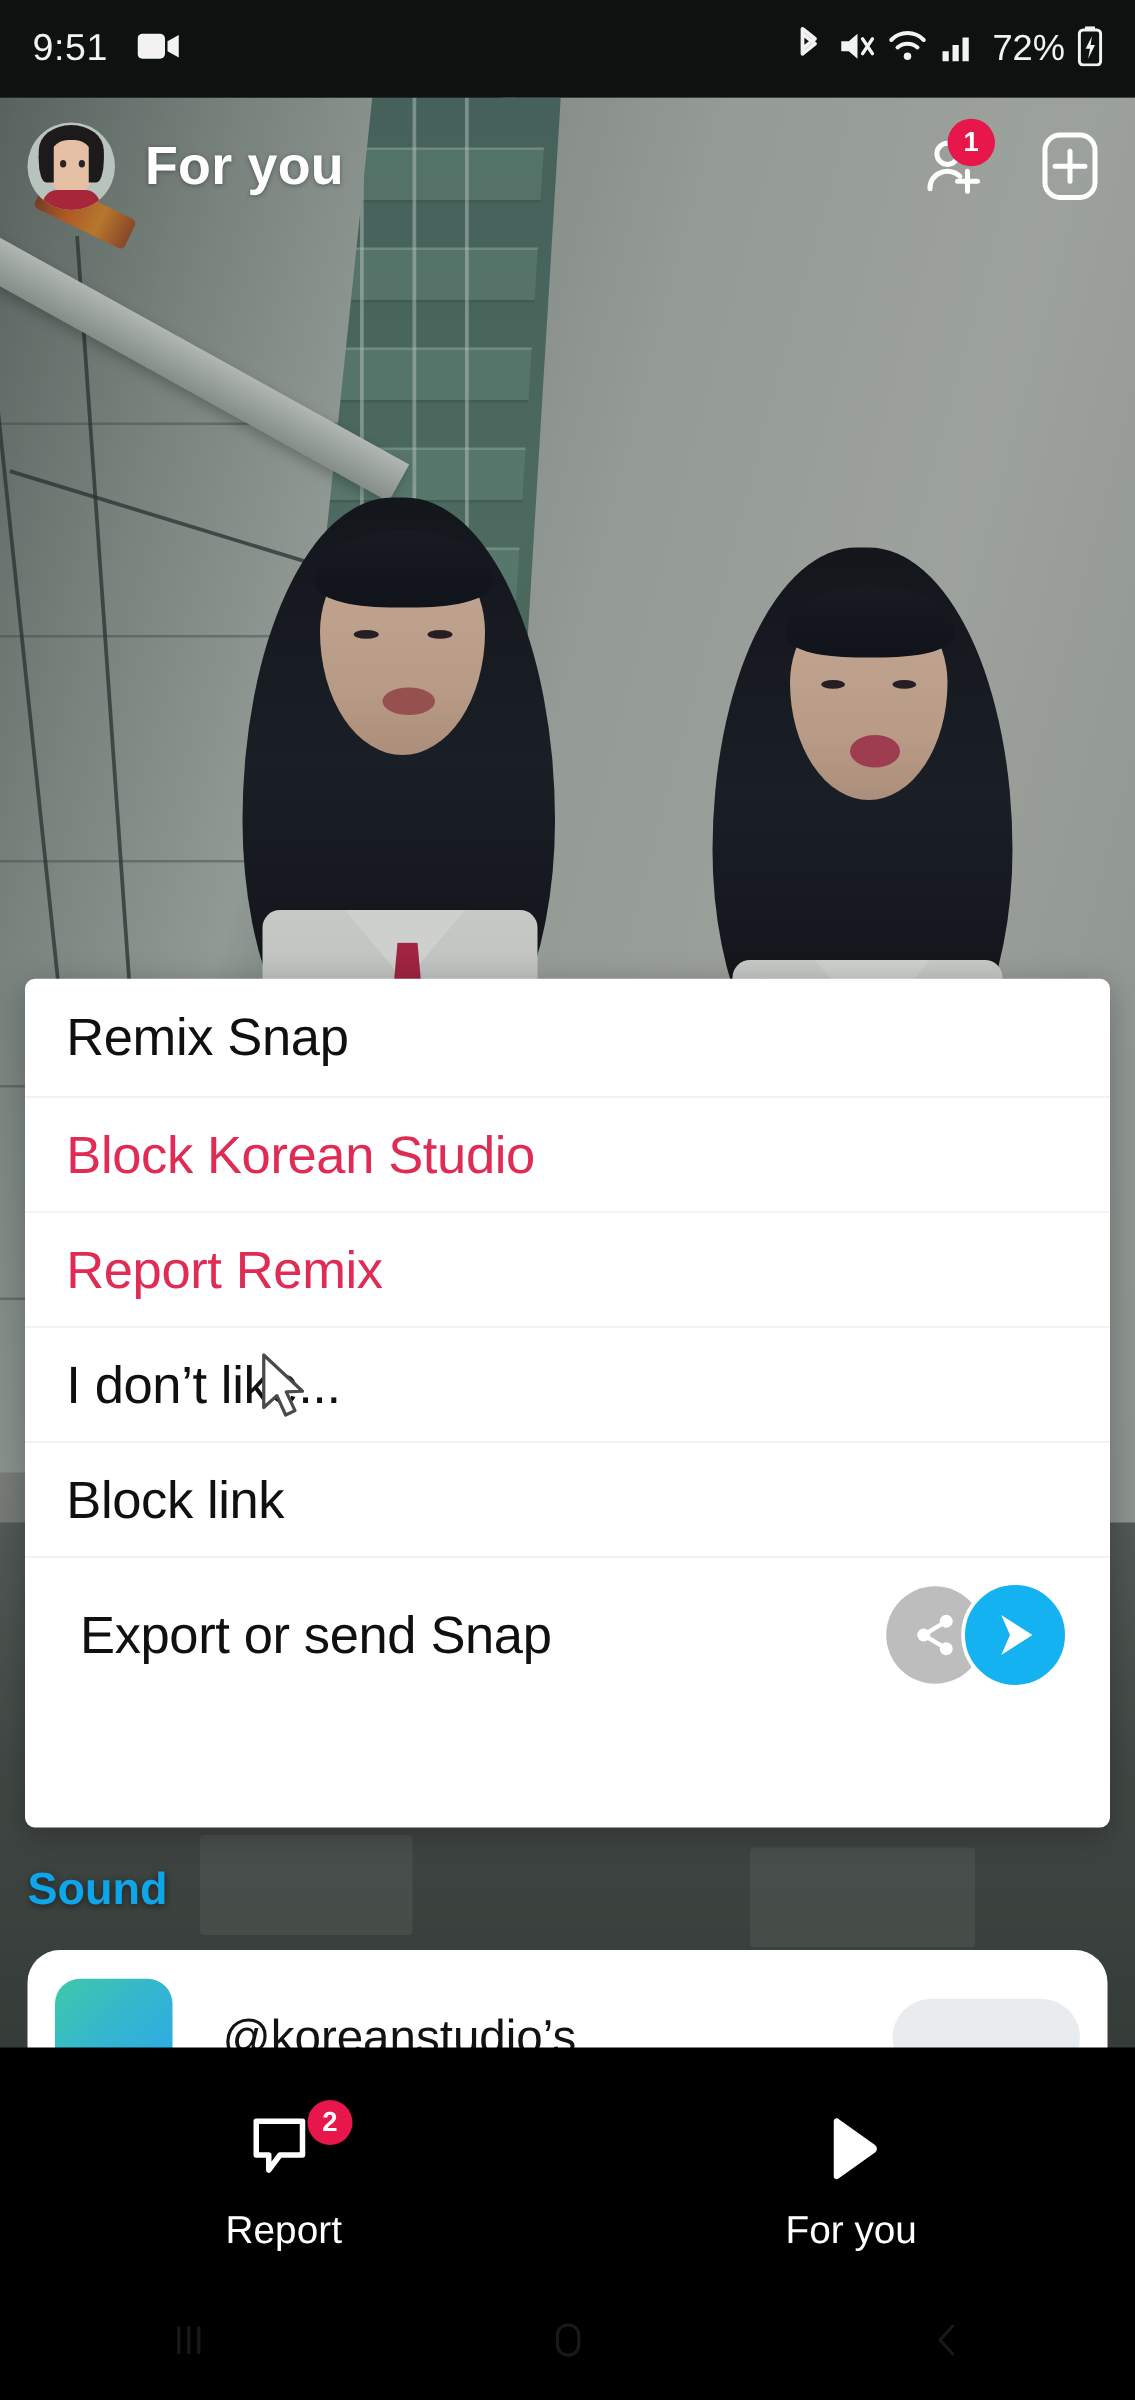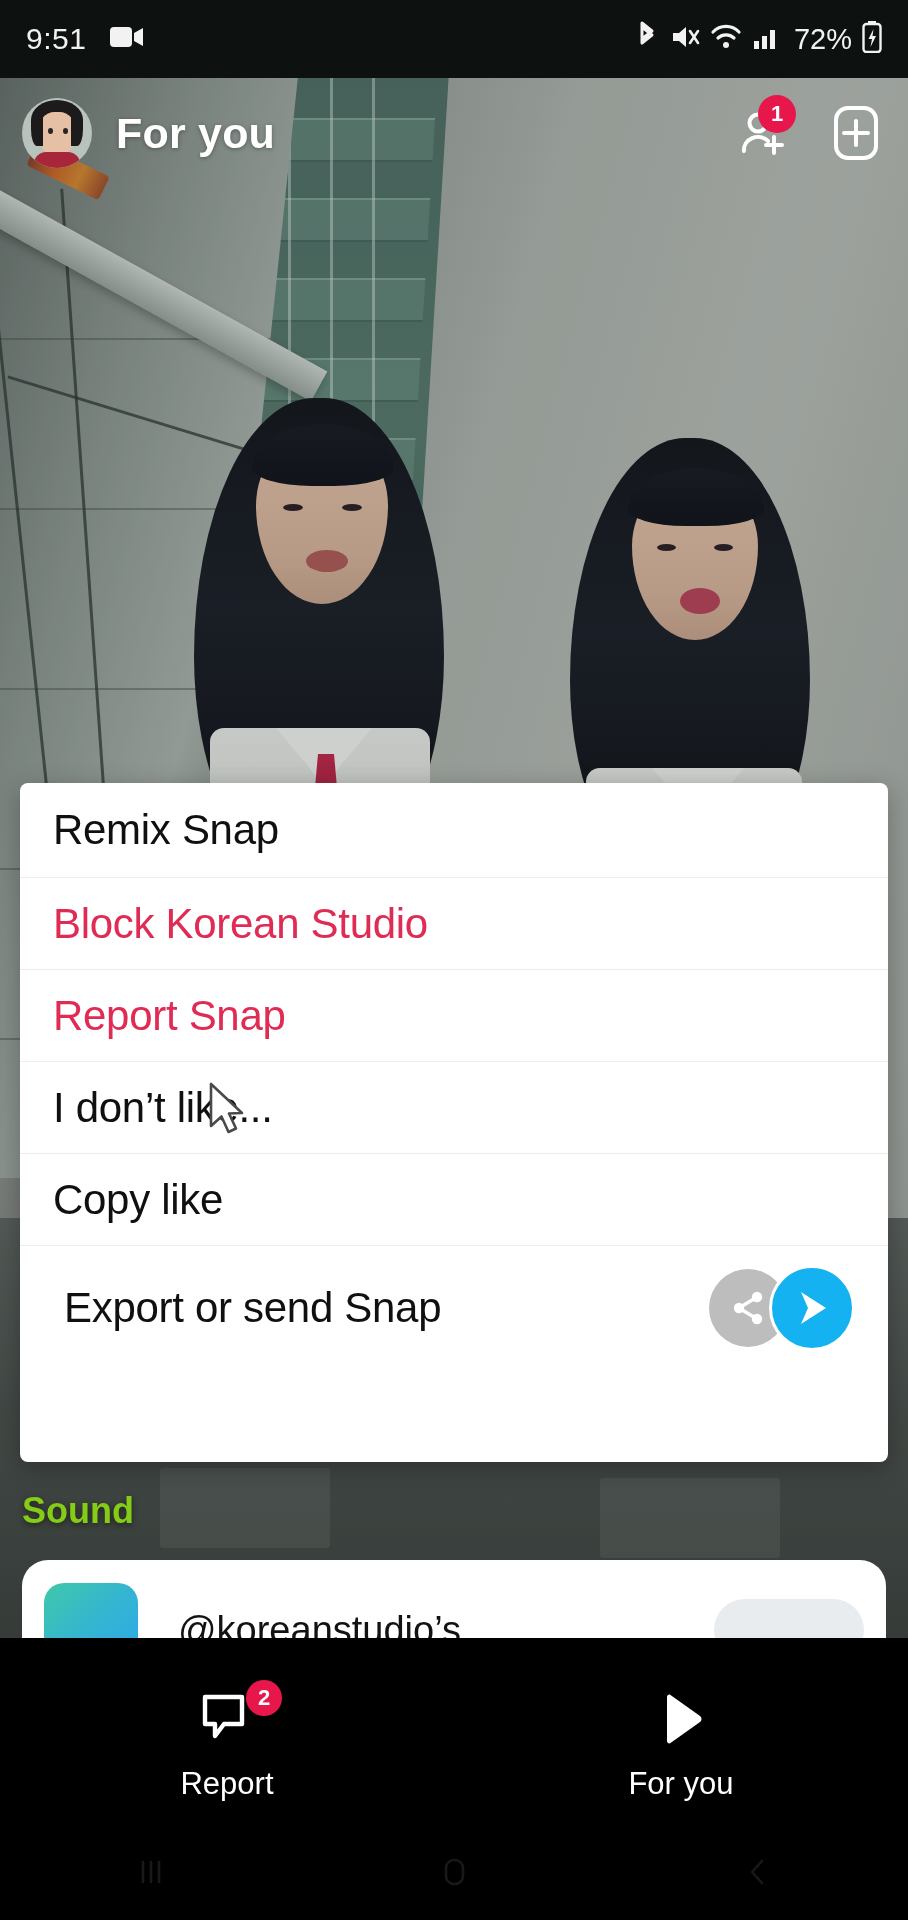--- a/index.html
+++ b/index.html
@@ -155,21 +155,21 @@
   .badge {
     position:absolute; background:#e8174b; color:#fff; border-radius:50%;
     display:flex; align-items:center; justify-content:center;
     font-size:22px; font-weight:700; line-height:1;
   }
   .badge-hdr { top:-8px; right:-4px; width:38px; height:38px; }
 
   
   .sound-wrap { position:absolute; left:0; top:1490px; width:908px; z-index:20; }
   .sound-title {
-    color:#84cc16; font-size:36px; font-weight:700; margin-left:22px;
+    color:#0ea5e9; font-size:36px; font-weight:700; margin-left:22px;
     text-shadow:0 2px 6px rgba(0,0,0,.5);
   }
   .sound-card {
     margin:28px 22px 0 22px; background:#fff; border-radius:26px;
     height:140px; display:flex; align-items:center; padding:0 22px; gap:40px;
     overflow:hidden;
   }
   .sound-thumb {
     width:94px; height:94px; border-radius:20px; flex:0 0 auto;
     background:linear-gradient(135deg,#3fc8a8 0%,#35b6cf 45%,#2aa6ee 100%);
@@ -403,29 +403,29 @@
 
     <div class="sheet-row">
       <span class="row-label">Remix Snap</span>
     </div>
 
     <div class="sheet-row">
       <span class="row-label danger">Block Korean Studio</span>
     </div>
 
     <div class="sheet-row">
-      <span class="row-label danger">Report Snap</span>
+      <span class="row-label danger">Report Remix</span>
     </div>
 
     <div class="sheet-row">
       <span class="row-label">I don’t like...</span>
     </div>
 
     <div class="sheet-row">
-      <span class="row-label">Copy like</span>
+      <span class="row-label">Block link</span>
     </div>
 
     <div class="sheet-row">
       <span class="row-label">Export or send Snap</span>
       <span class="row-trailing">
         <span class="share-circle">
           <svg width="40" height="40" viewBox="0 0 40 40">
             <circle cx="29" cy="9" r="5.2" fill="#fff"></circle>
             <circle cx="11" cy="20" r="5.2" fill="#fff"></circle>
             <circle cx="29" cy="31" r="5.2" fill="#fff"></circle>

